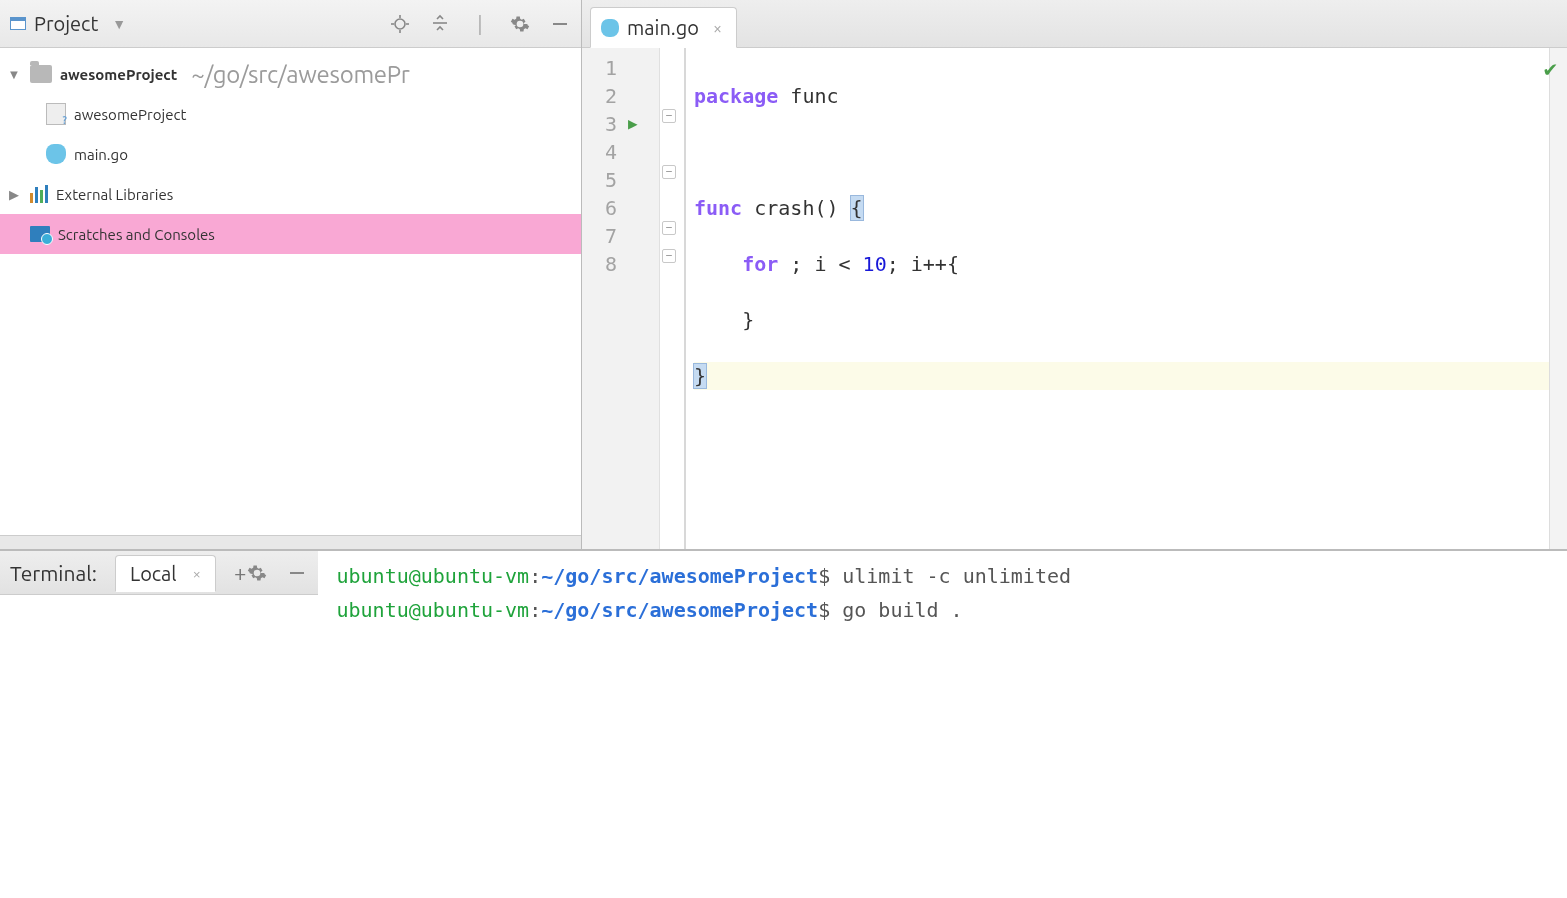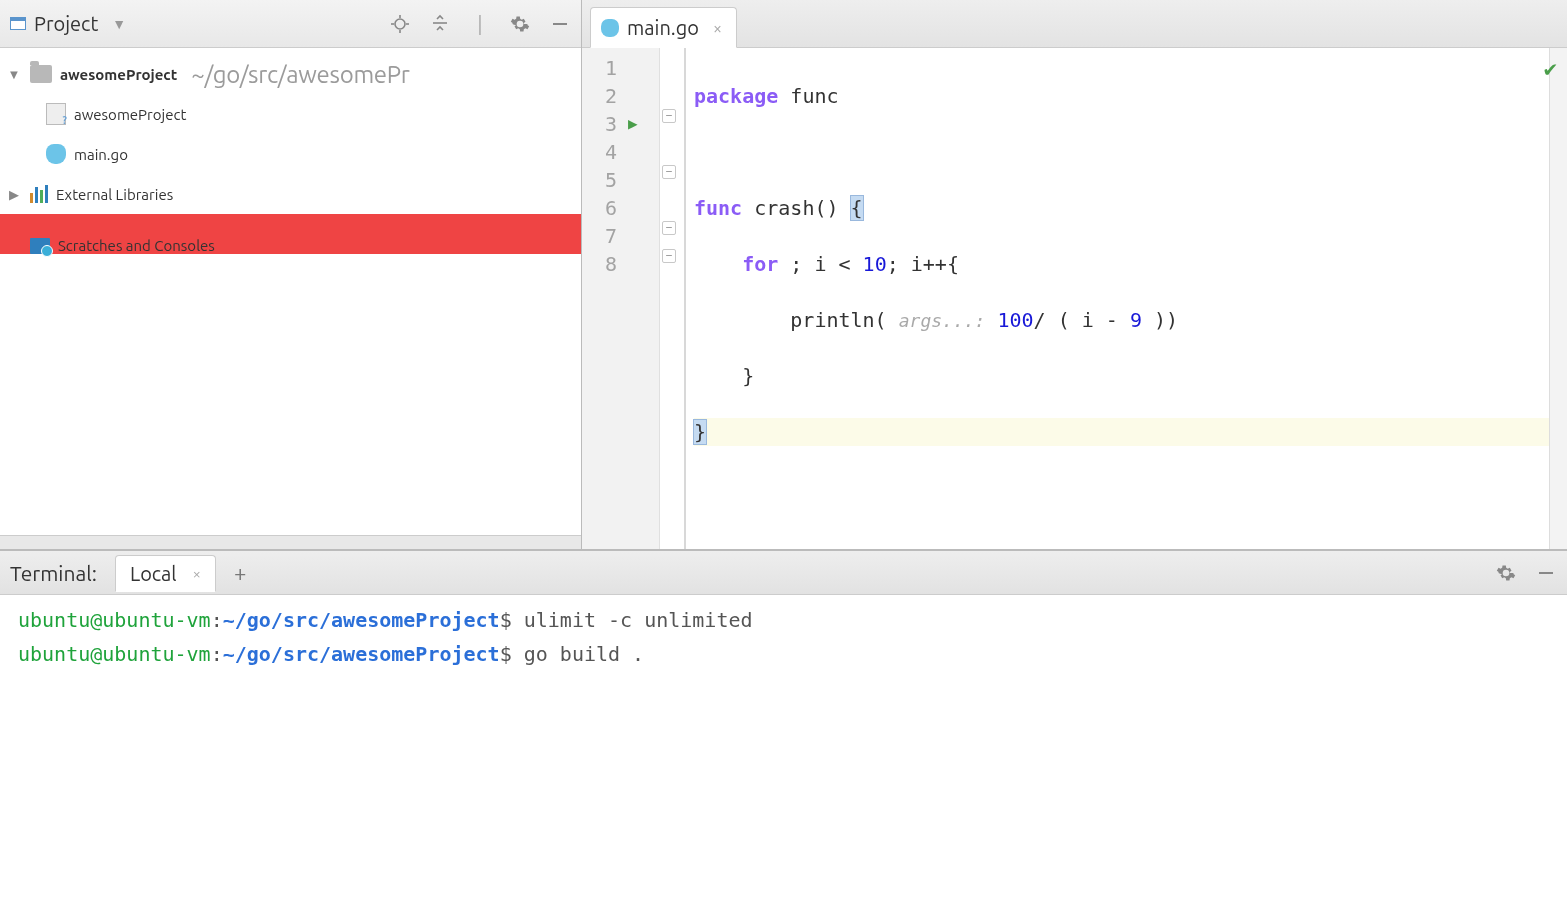--- a/index.html
+++ b/index.html
@@ -74,21 +74,21 @@
     }
     .tree-row {
       display: flex;
       align-items: center;
       height: 40px;
       padding-left: 6px;
       gap: 8px;
       white-space: nowrap;
       cursor: pointer;
     }
-    .tree-row.selected { background: #ef4444; align-items: flex-end; }
+    .tree-row.selected { background: #f9a8d4; }
     .tree-arrow { width:16px; color:#888; font-size:13px; text-align:center; }
     .tree-label { font-size: 15px; }
     .tree-label.bold { font-weight: bold; }
     .tree-path { color:#9b9b9b; font-size:24px; margin-left:6px; letter-spacing:-0.3px;}
     .indent1 { padding-left: 46px; }
     .folder-icon {
       width:22px;height:18px;background:#b8b8b8;border-radius:2px;position:relative;
     }
     .folder-icon::before{content:"";position:absolute;top:-4px;left:0;width:9px;height:4px;background:#b8b8b8;border-radius:2px 2px 0 0;}
     .module-icon {
@@ -131,21 +131,21 @@
     .code-line{height:28px;}
     .code-line.hl{background:#fcfbe8;}
     .kw{color:#8b5cf6;font-weight:bold;}
     .num{color:#1818d8;}
     .hint{color:#a9a9a9;font-style:italic;font-size:18px;}
     .brace-hl{background:#c5dbf2;outline:1px solid #99b8dd;}
     .check-icon{position:absolute;top:8px;right:10px;color:#4a9e4a;font-size:22px;}
     .editor-scrollbar{width:18px;background:#f3f3f3;border-left:1px solid #ddd;}
 
     
-    .terminal-panel{flex:1;display:flex;flex-direction:column;border-top:1px solid #bbb;}
+    .terminal-panel{flex:1;display:flex;flex-direction:row;border-top:1px solid #bbb;}
     .terminal-header{display:flex;align-items:center;height:44px;background:linear-gradient(#eee,#e2e2e2);border-bottom:1px solid #ccc;padding:0 10px;}
     .term-label{font-size:21px;margin-right:18px;}
     .term-tab{display:flex;align-items:center;gap:16px;background:#fff;border:1px solid #ccc;border-bottom:1px solid #fff;padding:6px 14px;border-radius:4px 4px 0 0;margin-bottom:-1px;font-size:20px;}
     .term-add{margin-left:18px;color:#777;font-size:22px;cursor:pointer;}
     .term-actions{margin-left:auto;display:flex;gap:18px;}
     .terminal-body{flex:1;background:#fff;padding:8px 10px;font-family:"DejaVu Sans Mono","Consolas",monospace;font-size:20px;line-height:34px;}
     .t-user{color:#1fa33b;font-weight:normal;margin-left:8px;}
     .t-path{color:#2b6fd8;font-weight:bold;}
     .t-cmd{color:#555;}
   </style>
@@ -250,21 +250,20 @@
         <span class="fold-mark" style="top:117px">−</span>
         <span class="fold-mark" style="top:173px">−</span>
         <span class="fold-mark" style="top:201px">−</span>
       </div>
       <div class="vline"></div>
       <div class="code-area">
 <div class="code-line"><span class="kw">package</span><span> func</span></div>
 <div class="code-line"></div>
 <div class="code-line"><span class="kw">func</span><span> crash() </span><span class="brace-hl">{</span></div>
 <div class="code-line">    <span class="kw">for</span><span> ; i &lt; </span><span class="num">10</span><span>; i++{</span></div>
-<div class="code-line"><span>        println( </span><span class="hint">args...:</span> <span class="num">100</span><span>/ ( i - </span><span class="num">9</span><span> ))</span></div>
 <div class="code-line"><span>    }</span></div>
 <div class="code-line hl"><span class="brace-hl">}</span></div>
       </div>
       <span class="check-icon">✔</span>
       <div class="editor-scrollbar"></div>
     </div>
   </div>
 </div>
 
 <div class="terminal-panel">

